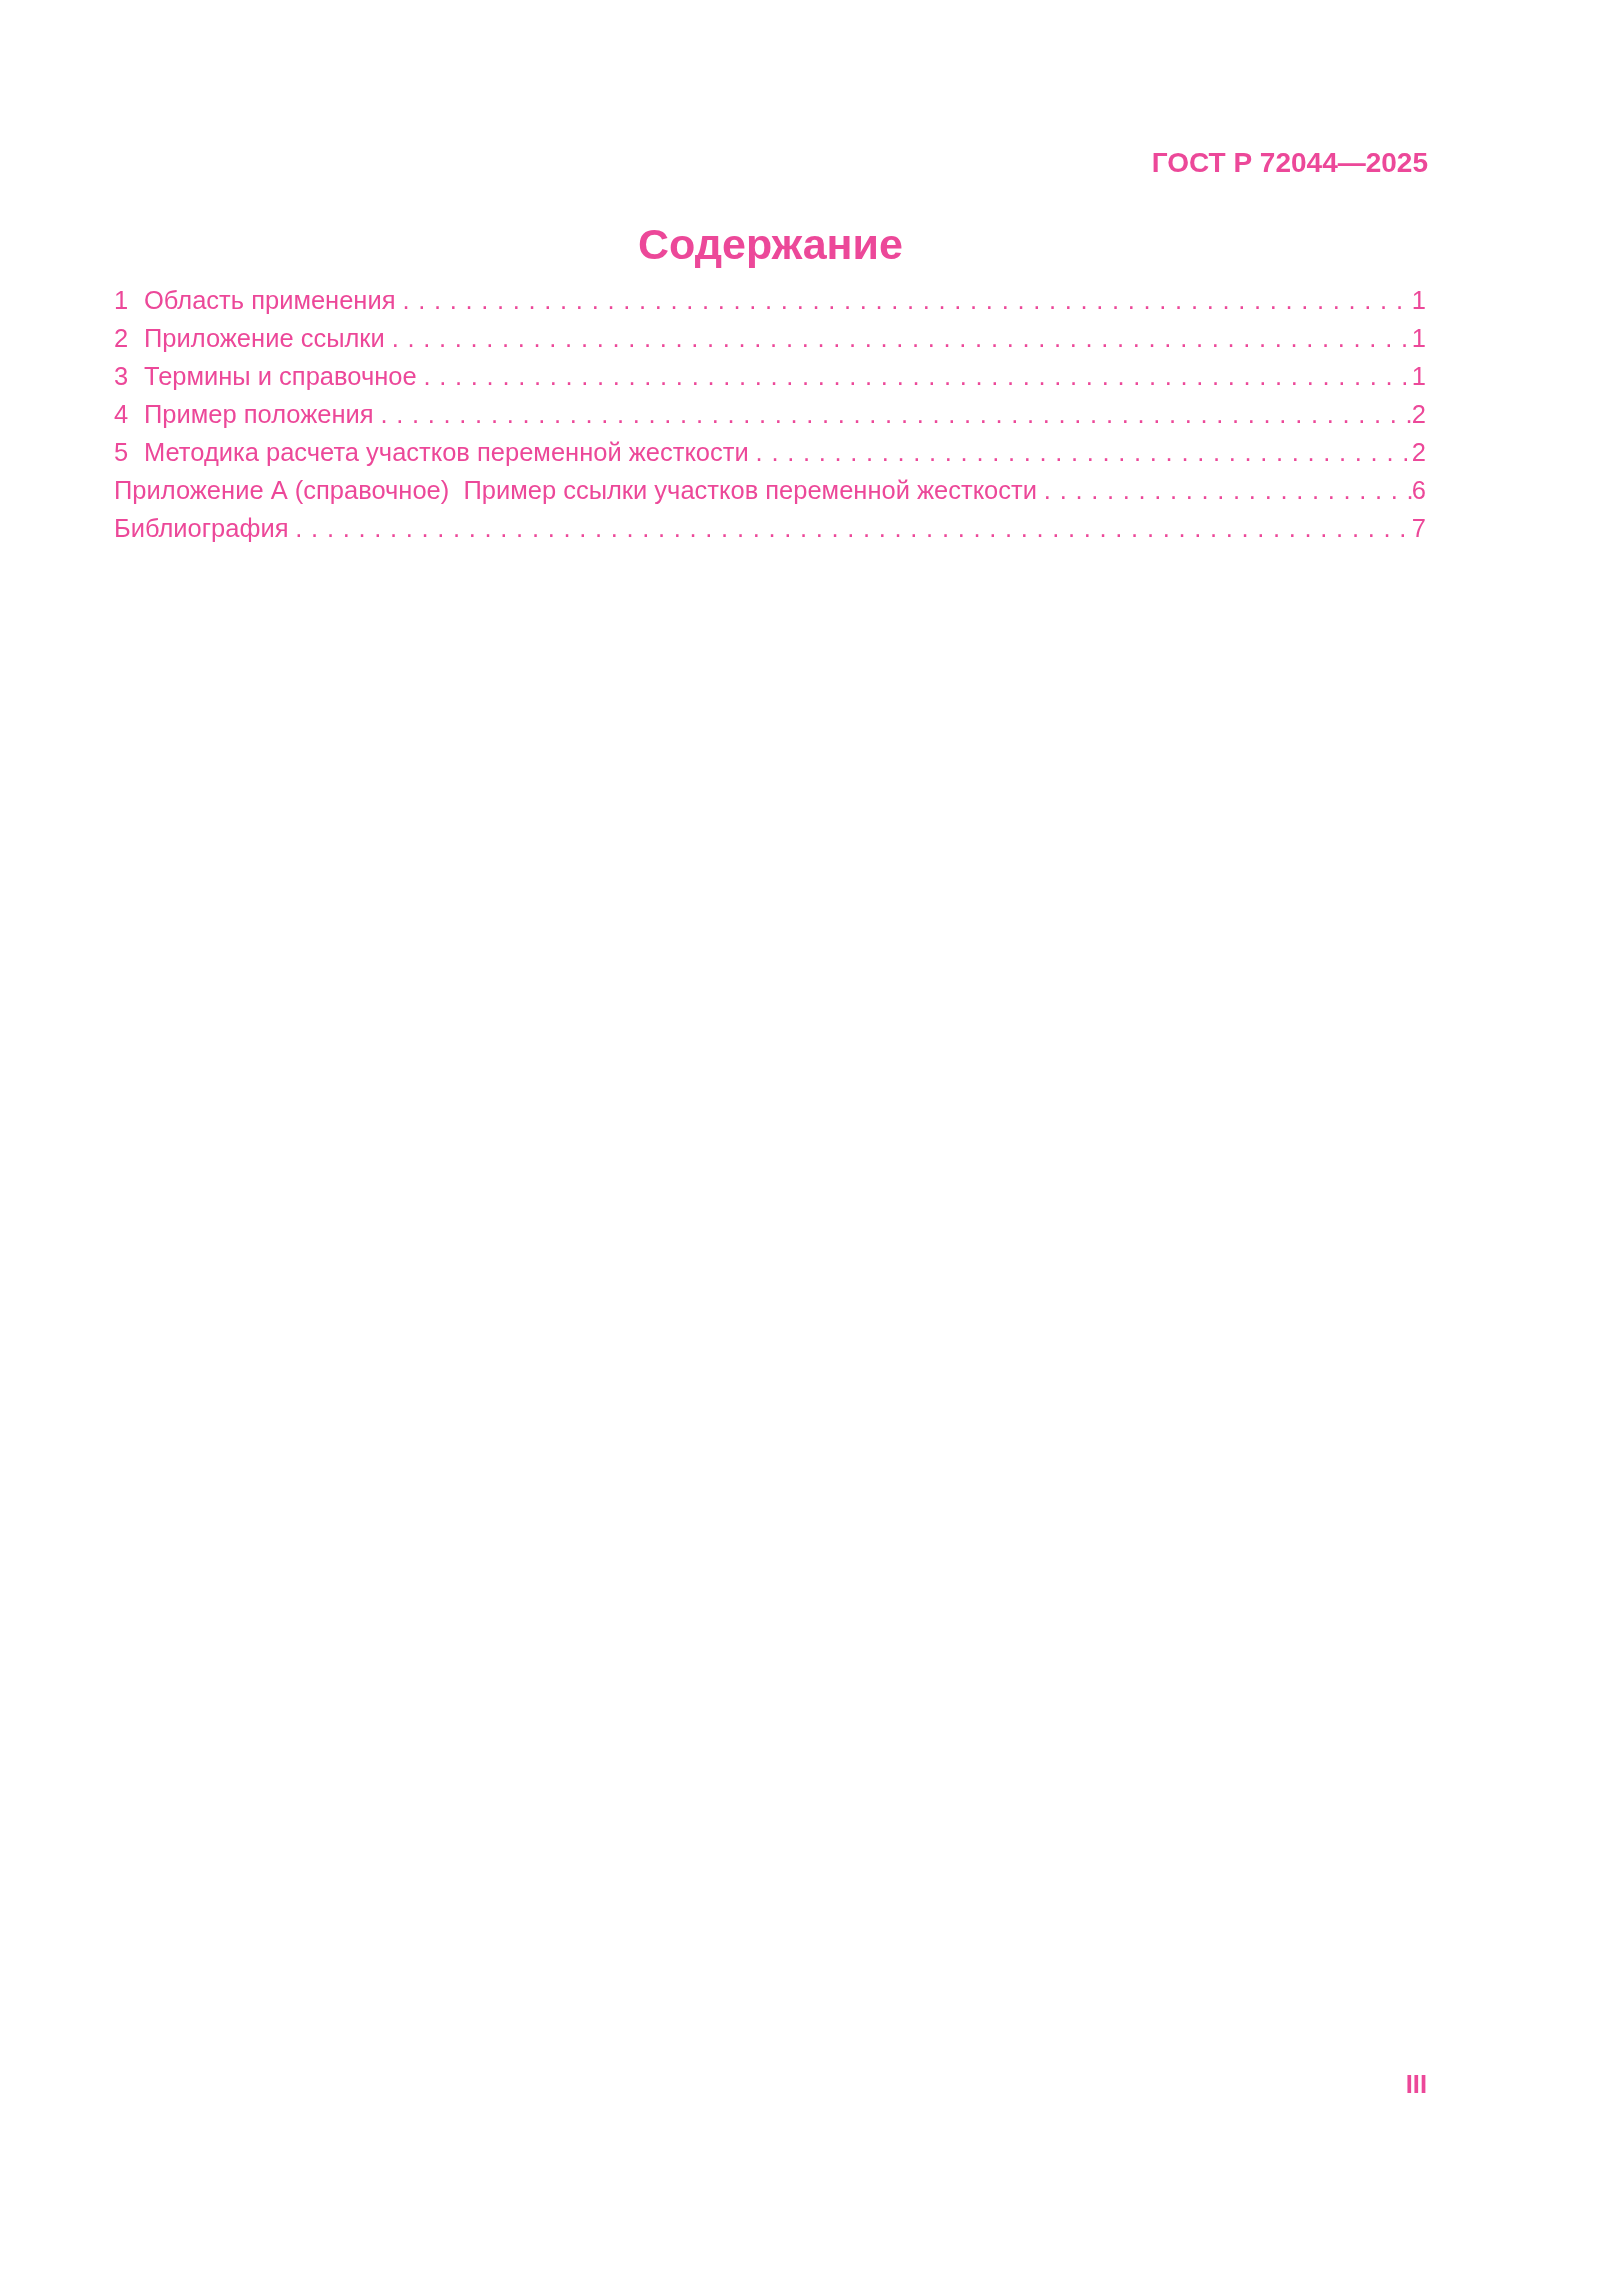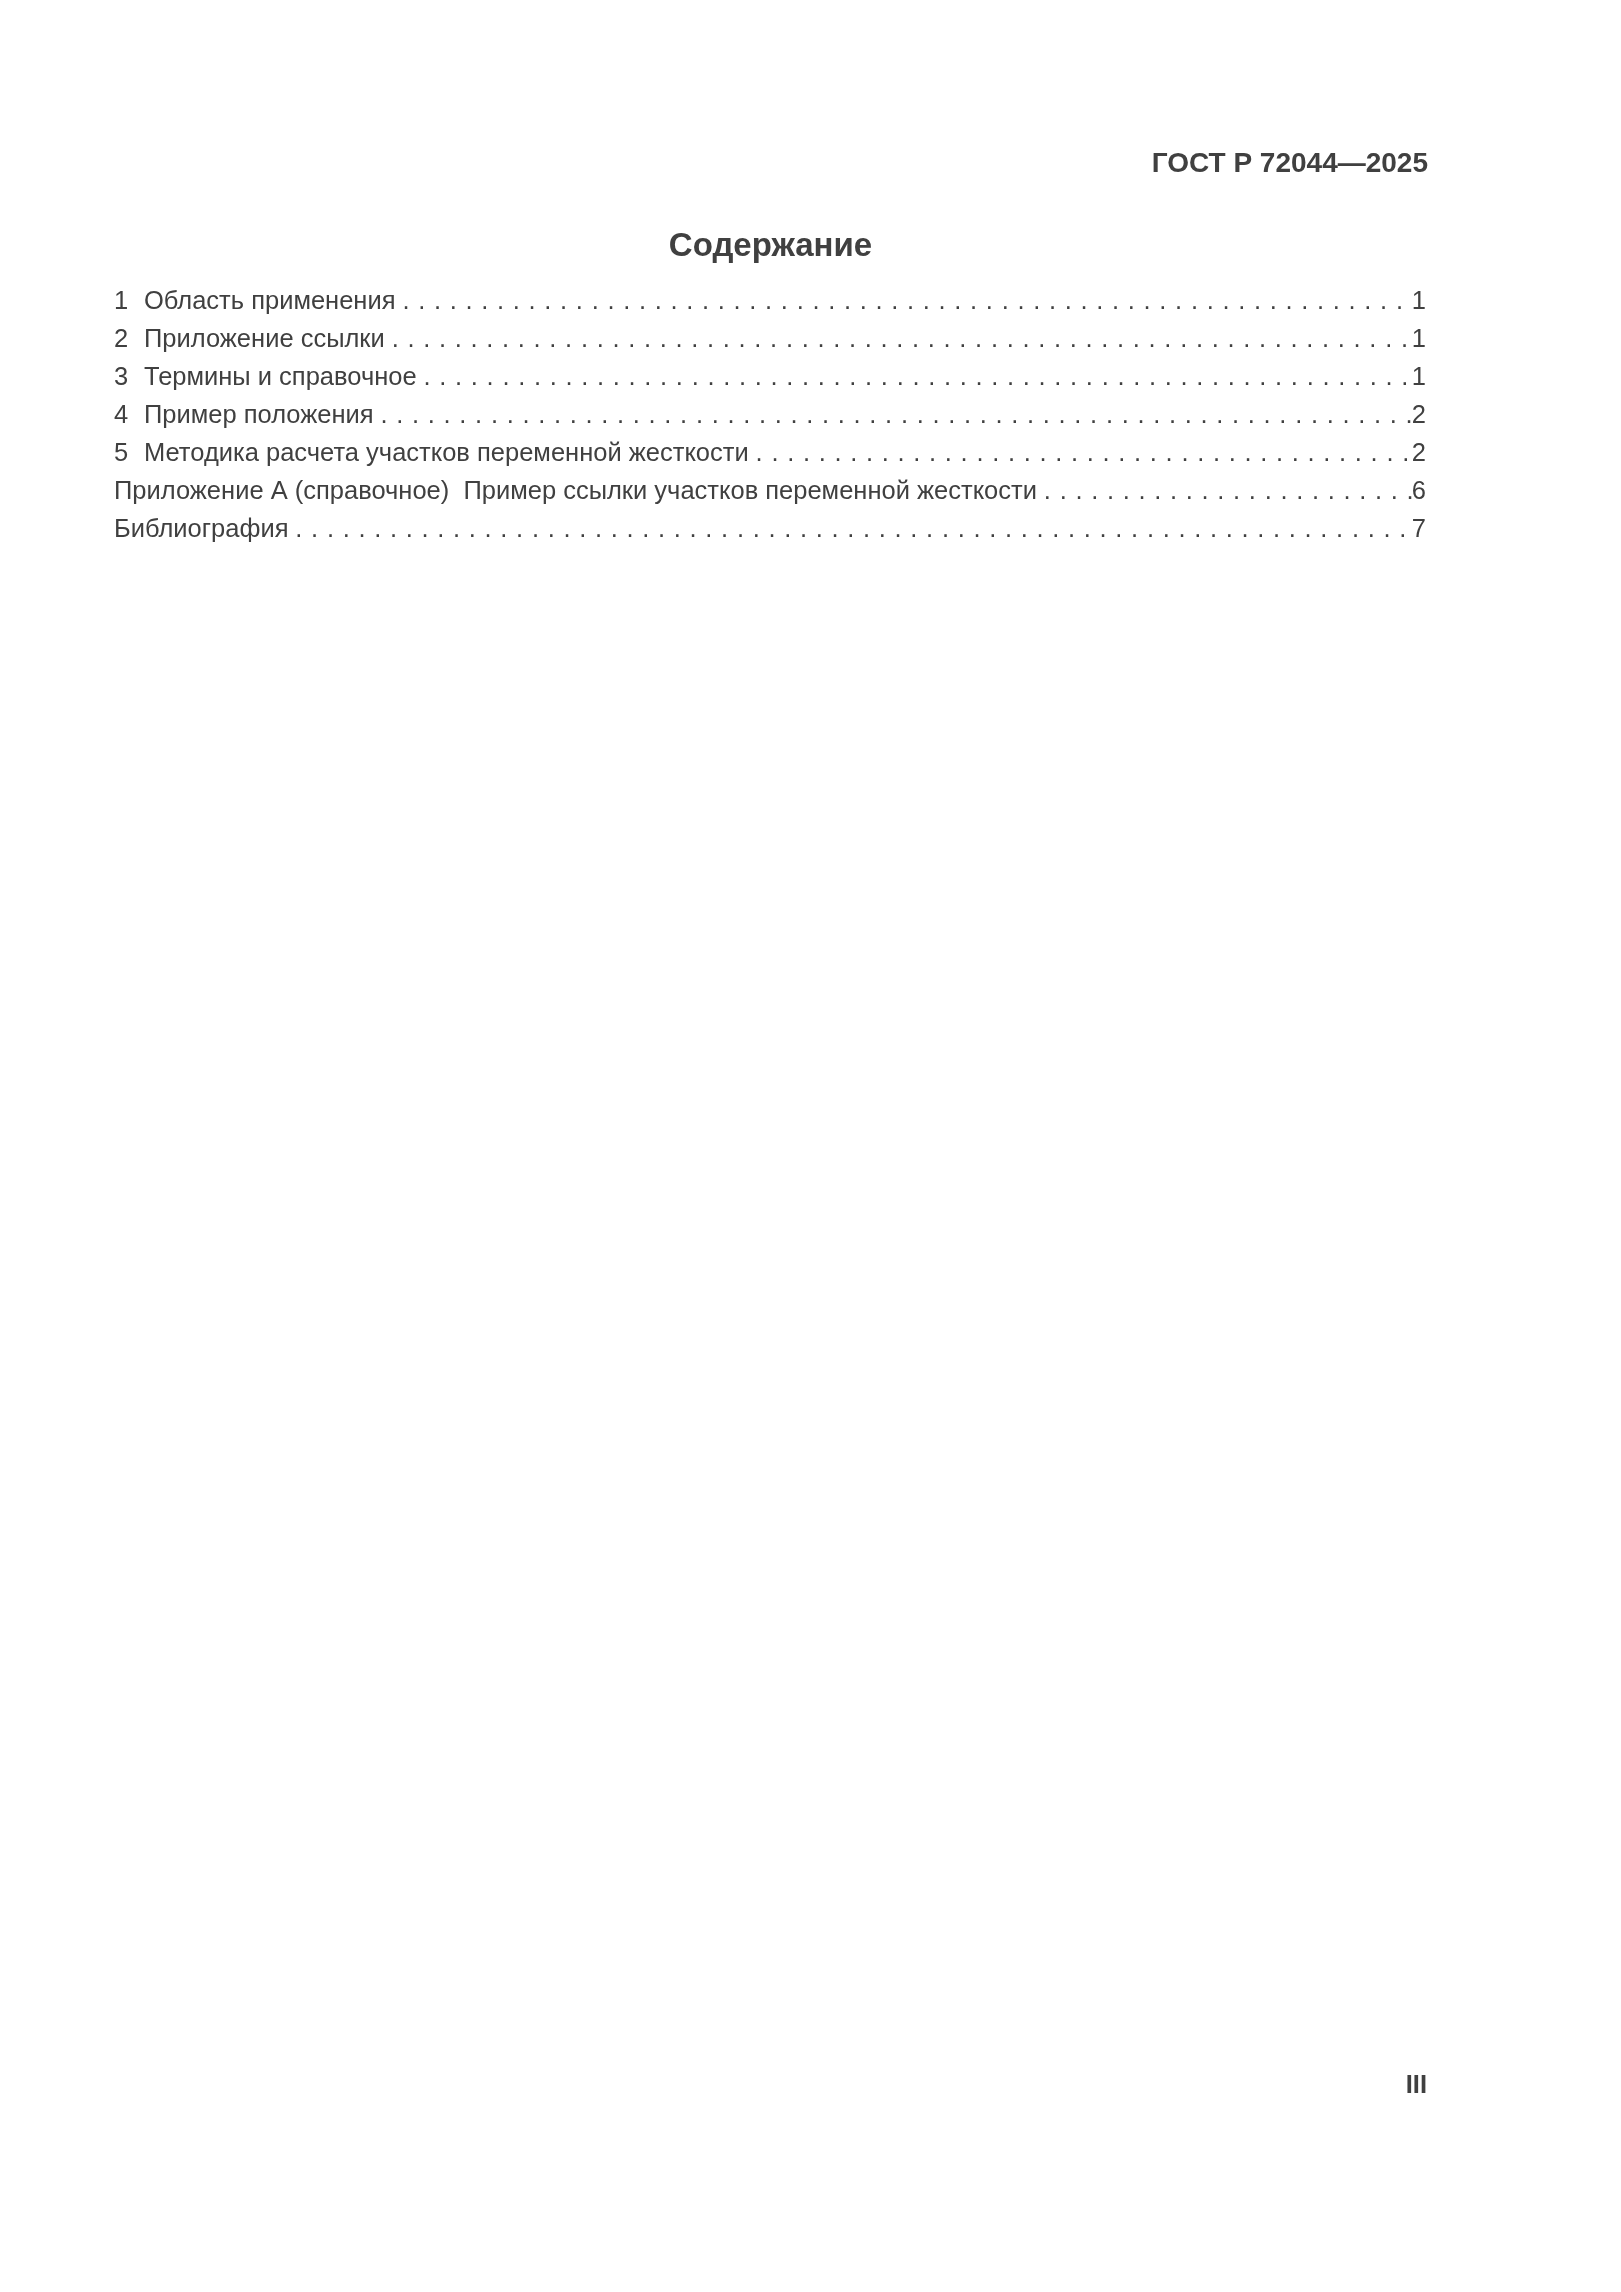--- a/index.html
+++ b/index.html
@@ -5,42 +5,42 @@
   html, body {
     margin: 0;
     padding: 0;
     background: #ffffff;
   }
   .page {
     position: relative;
     width: 1621px;
     height: 2293px;
     background: #ffffff;
-    color: #404040;
+    color: #ec4899;
     font-family: "Liberation Sans", "DejaVu Sans", sans-serif;
     overflow: hidden;
   }
   .doc-header {
     position: absolute;
     top: 145px;
     left: 114px;
     right: 193px;
     text-align: right;
     font-size: 28px;
     line-height: 35px;
     font-weight: bold;
     white-space: pre;
   }
   .doc-title {
     position: absolute;
     top: 223px;
     left: 114px;
     right: 194px;
     text-align: center;
-    font-size: 33px;
+    font-size: 43px;
     line-height: 43px;
     font-weight: bold;
     white-space: pre;
   }
   .toc {
     position: absolute;
     top: 281px;
     left: 114px;
     right: 195px;
   }

